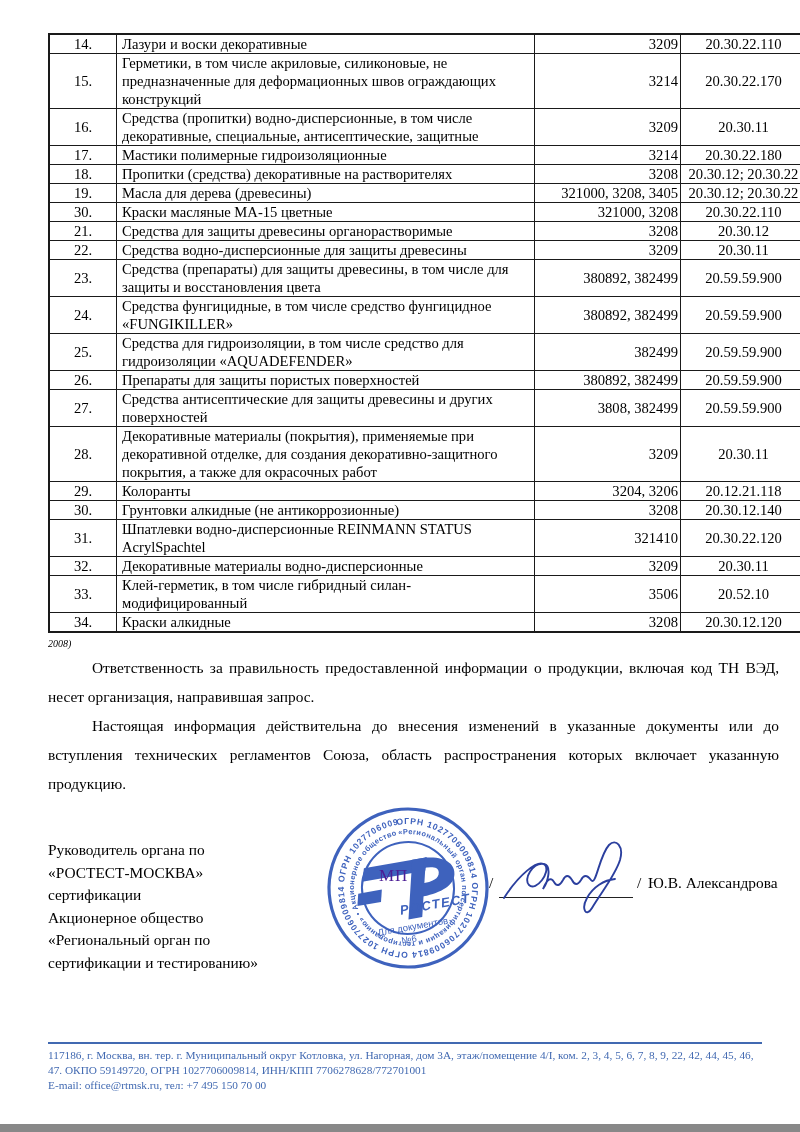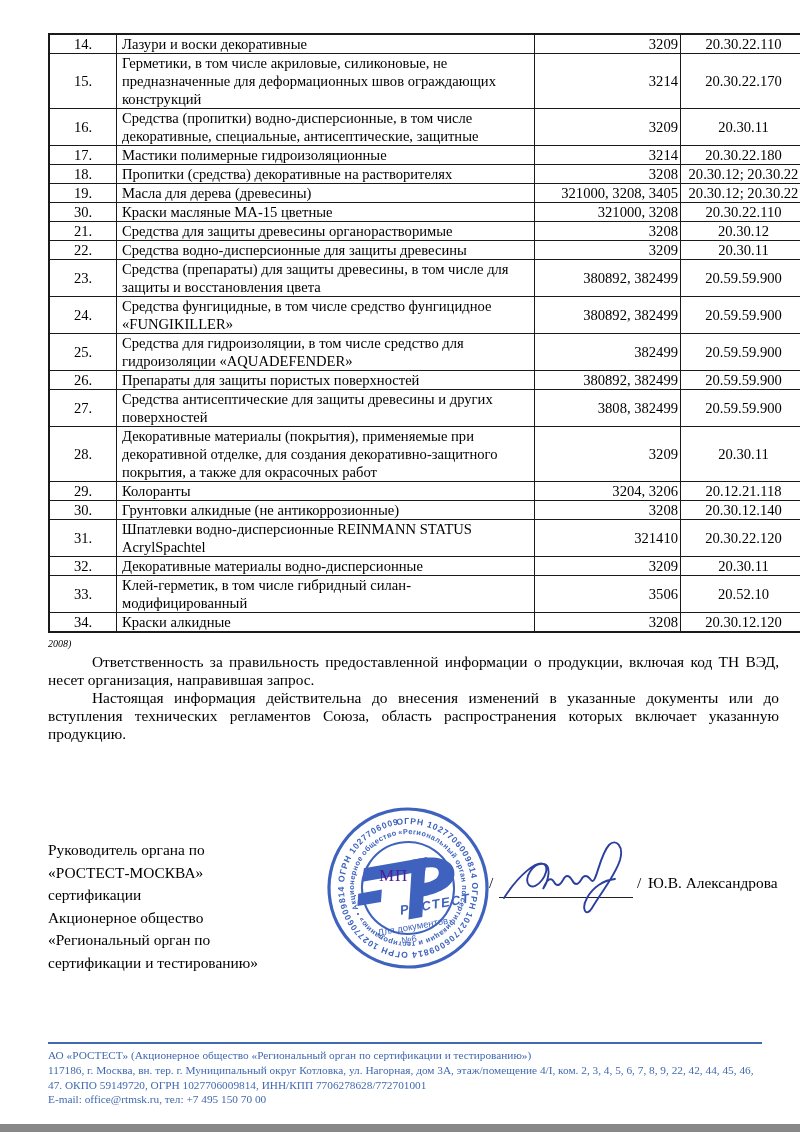--- a/index.html
+++ b/index.html
@@ -15,21 +15,21 @@
     border:1.5px solid #1a1a1a;font-size:14.6px;line-height:18px;
     padding:0 5px;vertical-align:middle;
   }
   table.products td:nth-child(1){width:62px;text-align:center;padding:0 2px;}
   table.products td:nth-child(2){width:407px;text-align:left;font-family:Liberation Serif, serif;}
   table.products td:nth-child(3){width:141px;text-align:right;padding:0 2px;}
   table.products td:nth-child(4){width:121px;text-align:center;padding:0 2px;}
 
   .footnote{margin-top:5px;font-style:italic;font-size:10px;line-height:11.5px;}
   .paras{margin-top:3px;}
-  .para{margin:0;font-size:15.4px;line-height:18px;text-align:justify;text-indent:44px;}
+  .para{margin:0;font-size:15.4px;line-height:29px;text-align:justify;text-indent:44px;}
 
   .sig-left{position:absolute;left:48px;top:839px;width:260px;font-size:15.4px;line-height:22.6px;}
 
   .stamp-svg{position:absolute;left:324px;top:804px;}
   .mp-mark{position:absolute;left:379px;top:866px;font-size:17px;color:#4c1d95;letter-spacing:1px;}
 
   .slash{position:absolute;font-size:15.4px;}
   .slash-left{left:489px;top:874px;}
   .slash-right{left:637px;top:874px;}
   .sig-name{position:absolute;left:648px;top:874px;font-size:15.4px;white-space:nowrap;}
@@ -234,20 +234,19 @@
              C 100,53 103,22 113,11 C 120,4 128,12 124,26 C 119,42 104,60 96,74
              C 90,84 85,75 91,64 C 97,53 108,46 119,45" fill="none" stroke="#2b3f9e" stroke-width="1.9" stroke-linecap="round"></path>
   </svg>
 
   <span class="slash slash-right">/</span>
   <span class="sig-name">Ю.В. Александрова</span>
 
   <div class="footer">
     <div class="footer-rule"></div>
     <div>
-        <div class="footer-line">АО «РОСТЕСТ»  (Акционерное общество «Региональный орган по сертификации и тестированию»)</div>
         <div class="footer-line">117186, г. Москва, вн. тер. г. Муниципальный округ Котловка, ул. Нагорная, дом 3А, этаж/помещение 4/I, ком. 2, 3, 4, 5, 6, 7, 8, 9, 22, 42, 44, 45, 46,</div>
         <div class="footer-line">47. ОКПО 59149720, ОГРН 1027706009814, ИНН/КПП 7706278628/772701001</div>
         <div class="footer-line">E-mail: office@rtmsk.ru,  тел: +7 495 150 70 00</div>
       </div>
   </div>
 
 </div>
 
 </body></html>

